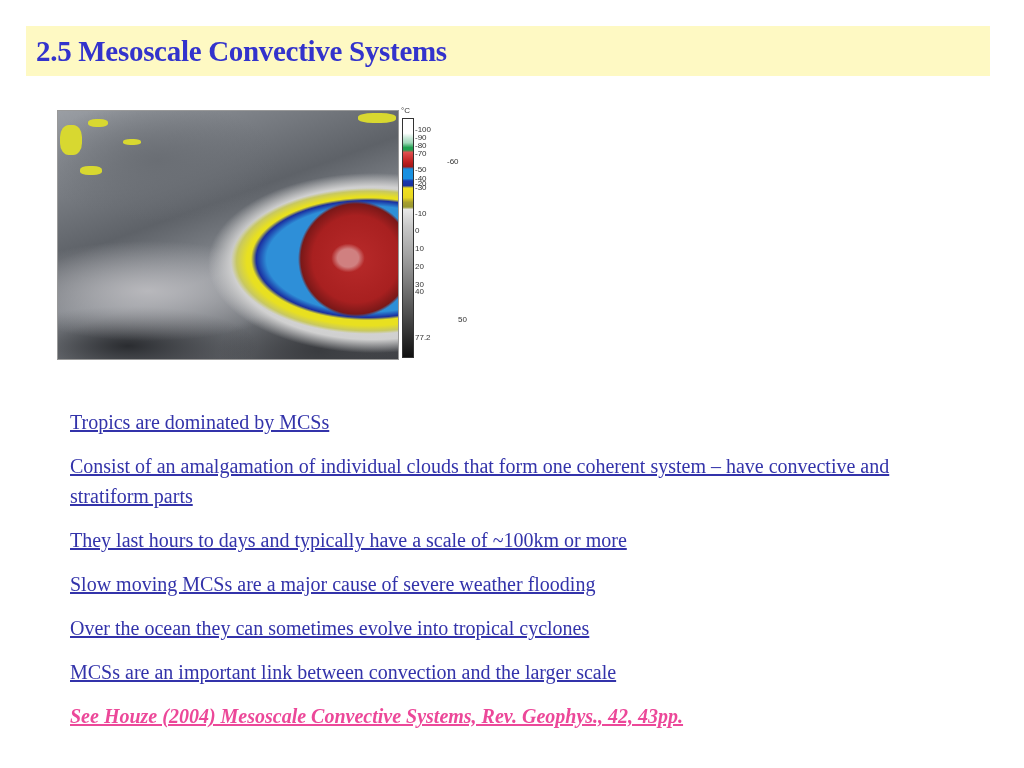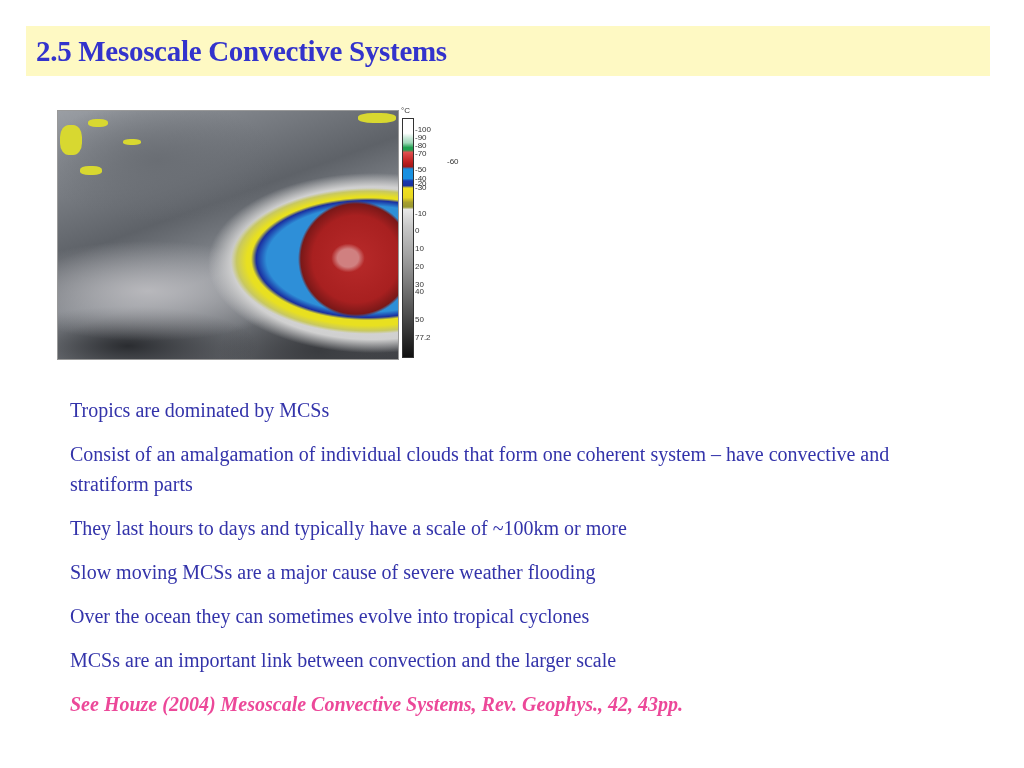--- a/index.html
+++ b/index.html
@@ -46,21 +46,21 @@
       #1890e0 21%, #1890e0 25%, #1838b0 26%, #1830a0 28%,
       #f0e020 29%, #e8d820 33%, #a8a030 35%, #989830 37%,
       #e8e8e8 38%, #c8c8c8 45%, #a0a0a0 58%, #707070 72%, #404040 86%, #101010 100%);
   }
   .colorbar-ticks { position: absolute; left: 415px; top: 0; font-family: "Liberation Sans", "DejaVu Sans", sans-serif; font-size: 8px; color: #333; }
   .tick { position: absolute; left: 0; white-space: nowrap; line-height: 8px; }
   .content {
     position: absolute; left: 70px; top: 395px; width: 860px;
     font-family: "Liberation Serif", "DejaVu Serif", serif; font-size: 20px; color: #3333aa;
   }
-  .para { margin: 0 0 14px 0; line-height: 30px; }
+  .para { margin: 12px 0 14px 0; line-height: 30px; text-decoration: underline; }
   .para.multi { line-height: 30px; }
   .citation { font-weight: bold; font-style: italic; color: #ec4899; }
 </style>
 </head>
 <body>
 
 <div class="title-bar">
   <div class="title-text">2.5 Mesoscale Convective Systems</div>
 </div>
 
@@ -83,21 +83,21 @@
   <div class="tick" style="top:166px;">-50</div>
   <div class="tick" style="top:175px;">-40</div>
   <div class="tick" style="top:184px;">-30</div>
   <div class="tick" style="top:180px;">-20</div>
   <div class="tick" style="top:210px;">-10</div>
   <div class="tick" style="top:227px;">0</div>
   <div class="tick" style="top:245px;">10</div>
   <div class="tick" style="top:263px;">20</div>
   <div class="tick" style="top:281px;">30</div>
   <div class="tick" style="top:288px;">40</div>
-  <div class="tick" style="top:316px;">50</div>
+  <div class="tick" style="top:316px;padding-left:43px;">50</div>
   <div class="tick" style="top:334px;">77.2</div>
 </div>
 
 <div class="content">
   <p class="para">Tropics are dominated by MCSs</p>
   <p class="para multi" style="width:850px;">Consist of an amalgamation of individual clouds that form one coherent system – have convective and stratiform parts</p>
   <p class="para">They last hours to days and typically have a scale of ~100km or more</p>
   <p class="para">Slow moving MCSs are a major cause of severe weather flooding</p>
   <p class="para">Over the ocean they can sometimes evolve into tropical cyclones</p>
   <p class="para">MCSs are an important link between convection and the larger scale</p>

